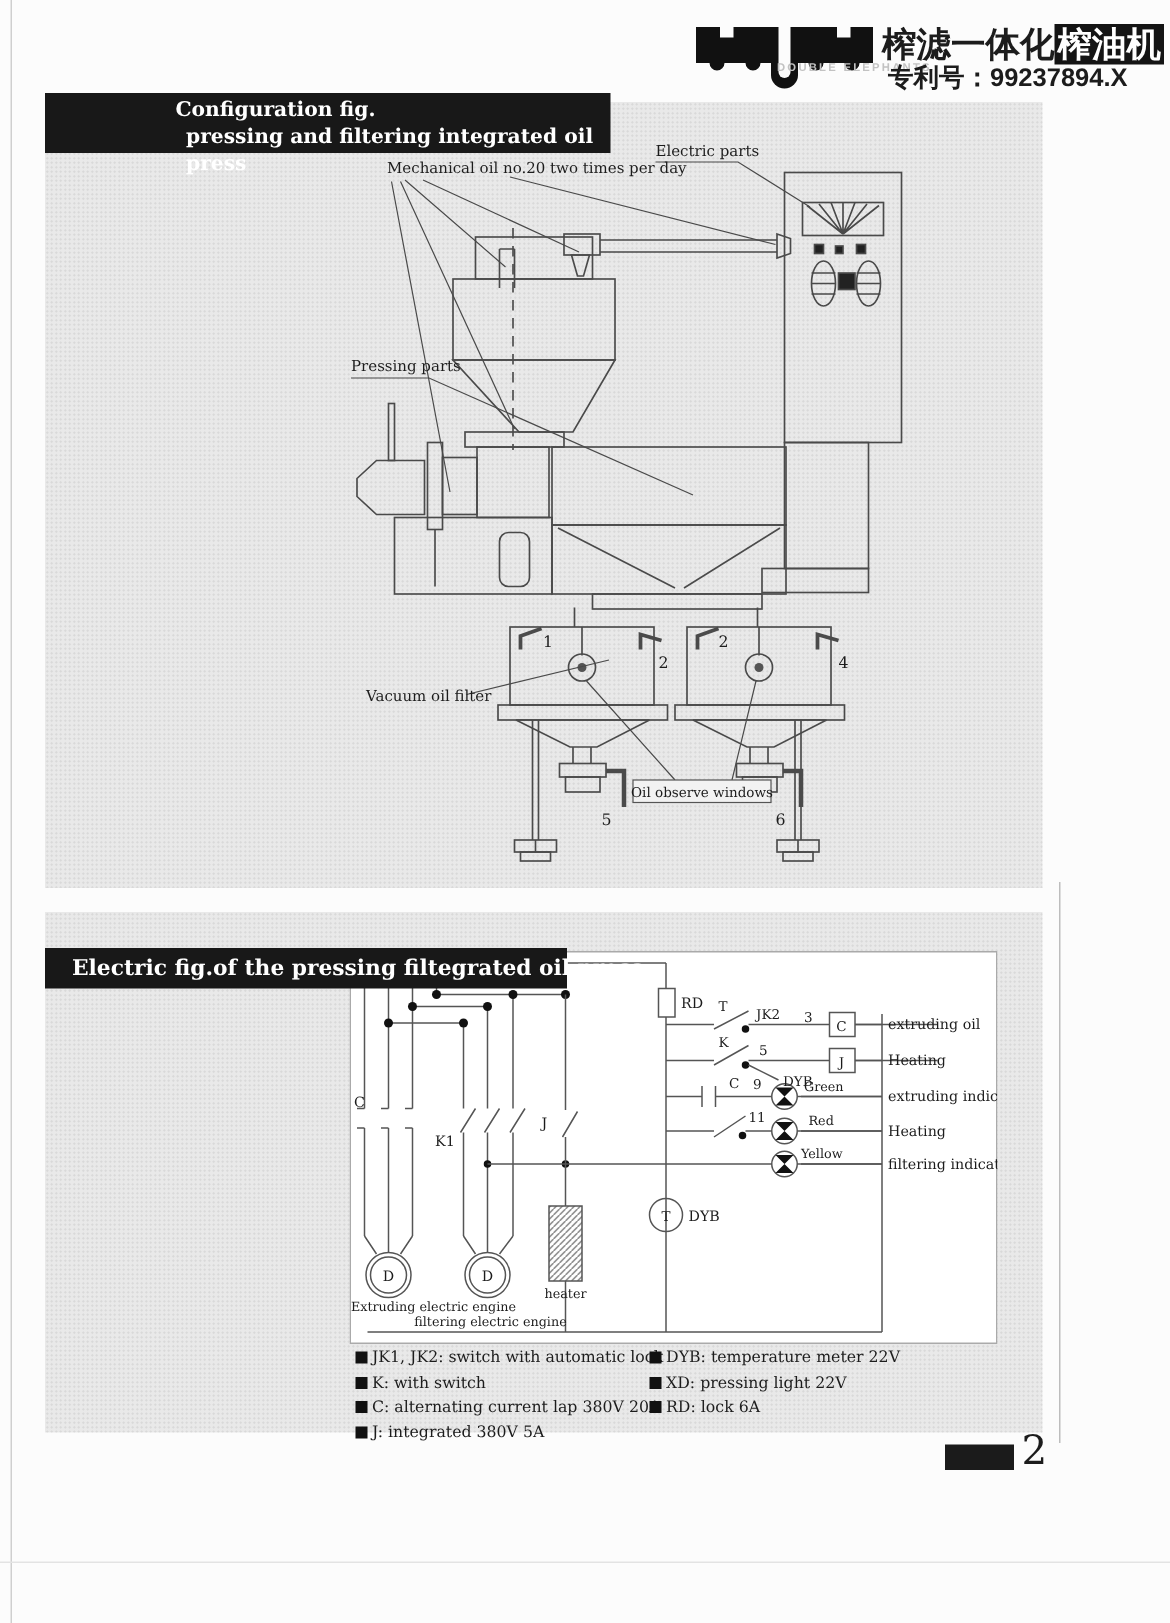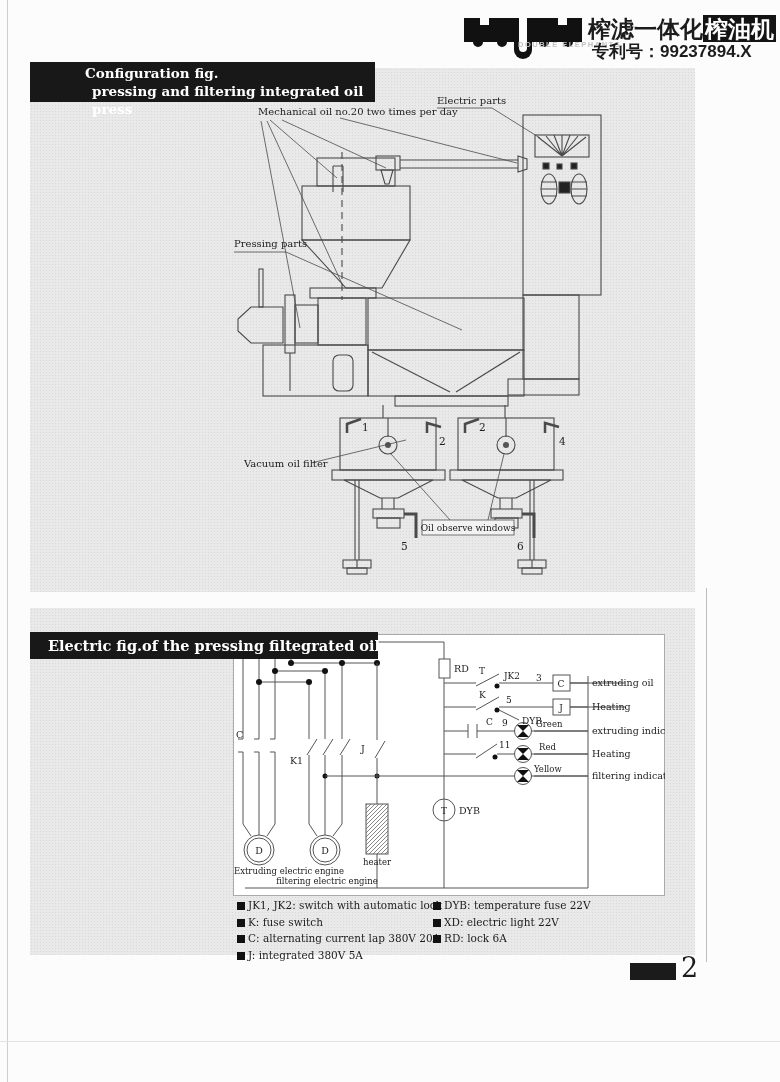--- a/index.html
+++ b/index.html
@@ -19,21 +19,21 @@
   .patent{position:absolute;left:132px;top:36px;font-family:"Liberation Sans",sans-serif;
           font-size:17px;font-weight:bold;white-space:nowrap;}
 
   
   .panel{position:absolute;left:30px;width:665px;background-color:#e9e9e9;
          background-image:radial-gradient(#d8d8d8 0.8px, rgba(0,0,0,0) 0.8px);
          background-size:3px 3px;}
   .panel1{top:68px;height:524px;}
   .panel2{top:608px;height:347px;}
 
-  .titlebar{position:absolute;background:#181818;color:#fff;font-weight:bold;z-index:5;}
+  .titlebar{position:absolute;background:#181818;color:#fff;font-weight:bold;z-index:5;padding-left:32px;}
   .titlebar1{left:30px;top:62px;width:345px;height:38px;font-size:13.5px;line-height:18px;padding-top:2px;}
   .titlebar1 .l1{padding-left:55px;}
   .titlebar1 .l2{padding-left:62px;}
   .titlebar2{left:30px;top:608px;width:348px;height:27px;font-size:14.5px;line-height:27px;padding-left:18px;box-sizing:border-box;white-space:nowrap;margin-top:24px;}
 
   svg{position:absolute;}
   .svg1{left:30px;top:68px;}
   .svg2{left:233px;top:634px;}
   svg text{fill:#1c1c1c;font-family:"DejaVu Serif","Liberation Serif",serif;}
 
@@ -312,26 +312,26 @@
     <text x="144" y="231" font-size="8.5" text-anchor="middle" font-family="Liberation Sans, sans-serif">heater</text>
     <text x="211" y="180" font-size="9" text-anchor="middle">T</text>
     <text x="226" y="180" font-size="9.5">DYB</text>
     <text x="56" y="240" font-size="8.5" text-anchor="middle" font-family="Liberation Sans, sans-serif">Extruding electric engine</text>
     <text x="94" y="250" font-size="8.5" text-anchor="middle" font-family="Liberation Sans, sans-serif">filtering electric engine</text>
   </svg>
 
   <div class="legend">
     <ul class="lcol">
       <li><span class="bullet"></span><span>JK1, JK2:  switch with automatic lock</span></li>
-      <li><span class="bullet"></span><span>K:   fuse switch</span></li>
+      <li><span class="bullet"></span><span>K:   with switch</span></li>
       <li><span class="bullet"></span><span>C:  alternating current lap  380V  20A</span></li>
       <li><span class="bullet"></span><span>J:  integrated  380V  5A</span></li>
     </ul>
     <ul class="rcol">
-      <li><span class="bullet"></span><span>DYB:  temperature fuse  22V</span></li>
-      <li><span class="bullet"></span><span>XD:  electric light 22V</span></li>
+      <li><span class="bullet"></span><span>DYB:  temperature meter  22V</span></li>
+      <li><span class="bullet"></span><span>XD:  pressing light 22V</span></li>
       <li><span class="bullet"></span><span>RD:  lock 6A</span></li>
     </ul>
   </div>
 
   <div class="page-num-block"></div>
   <div class="page-num">2</div>
 </div>
 
 </body></html>

